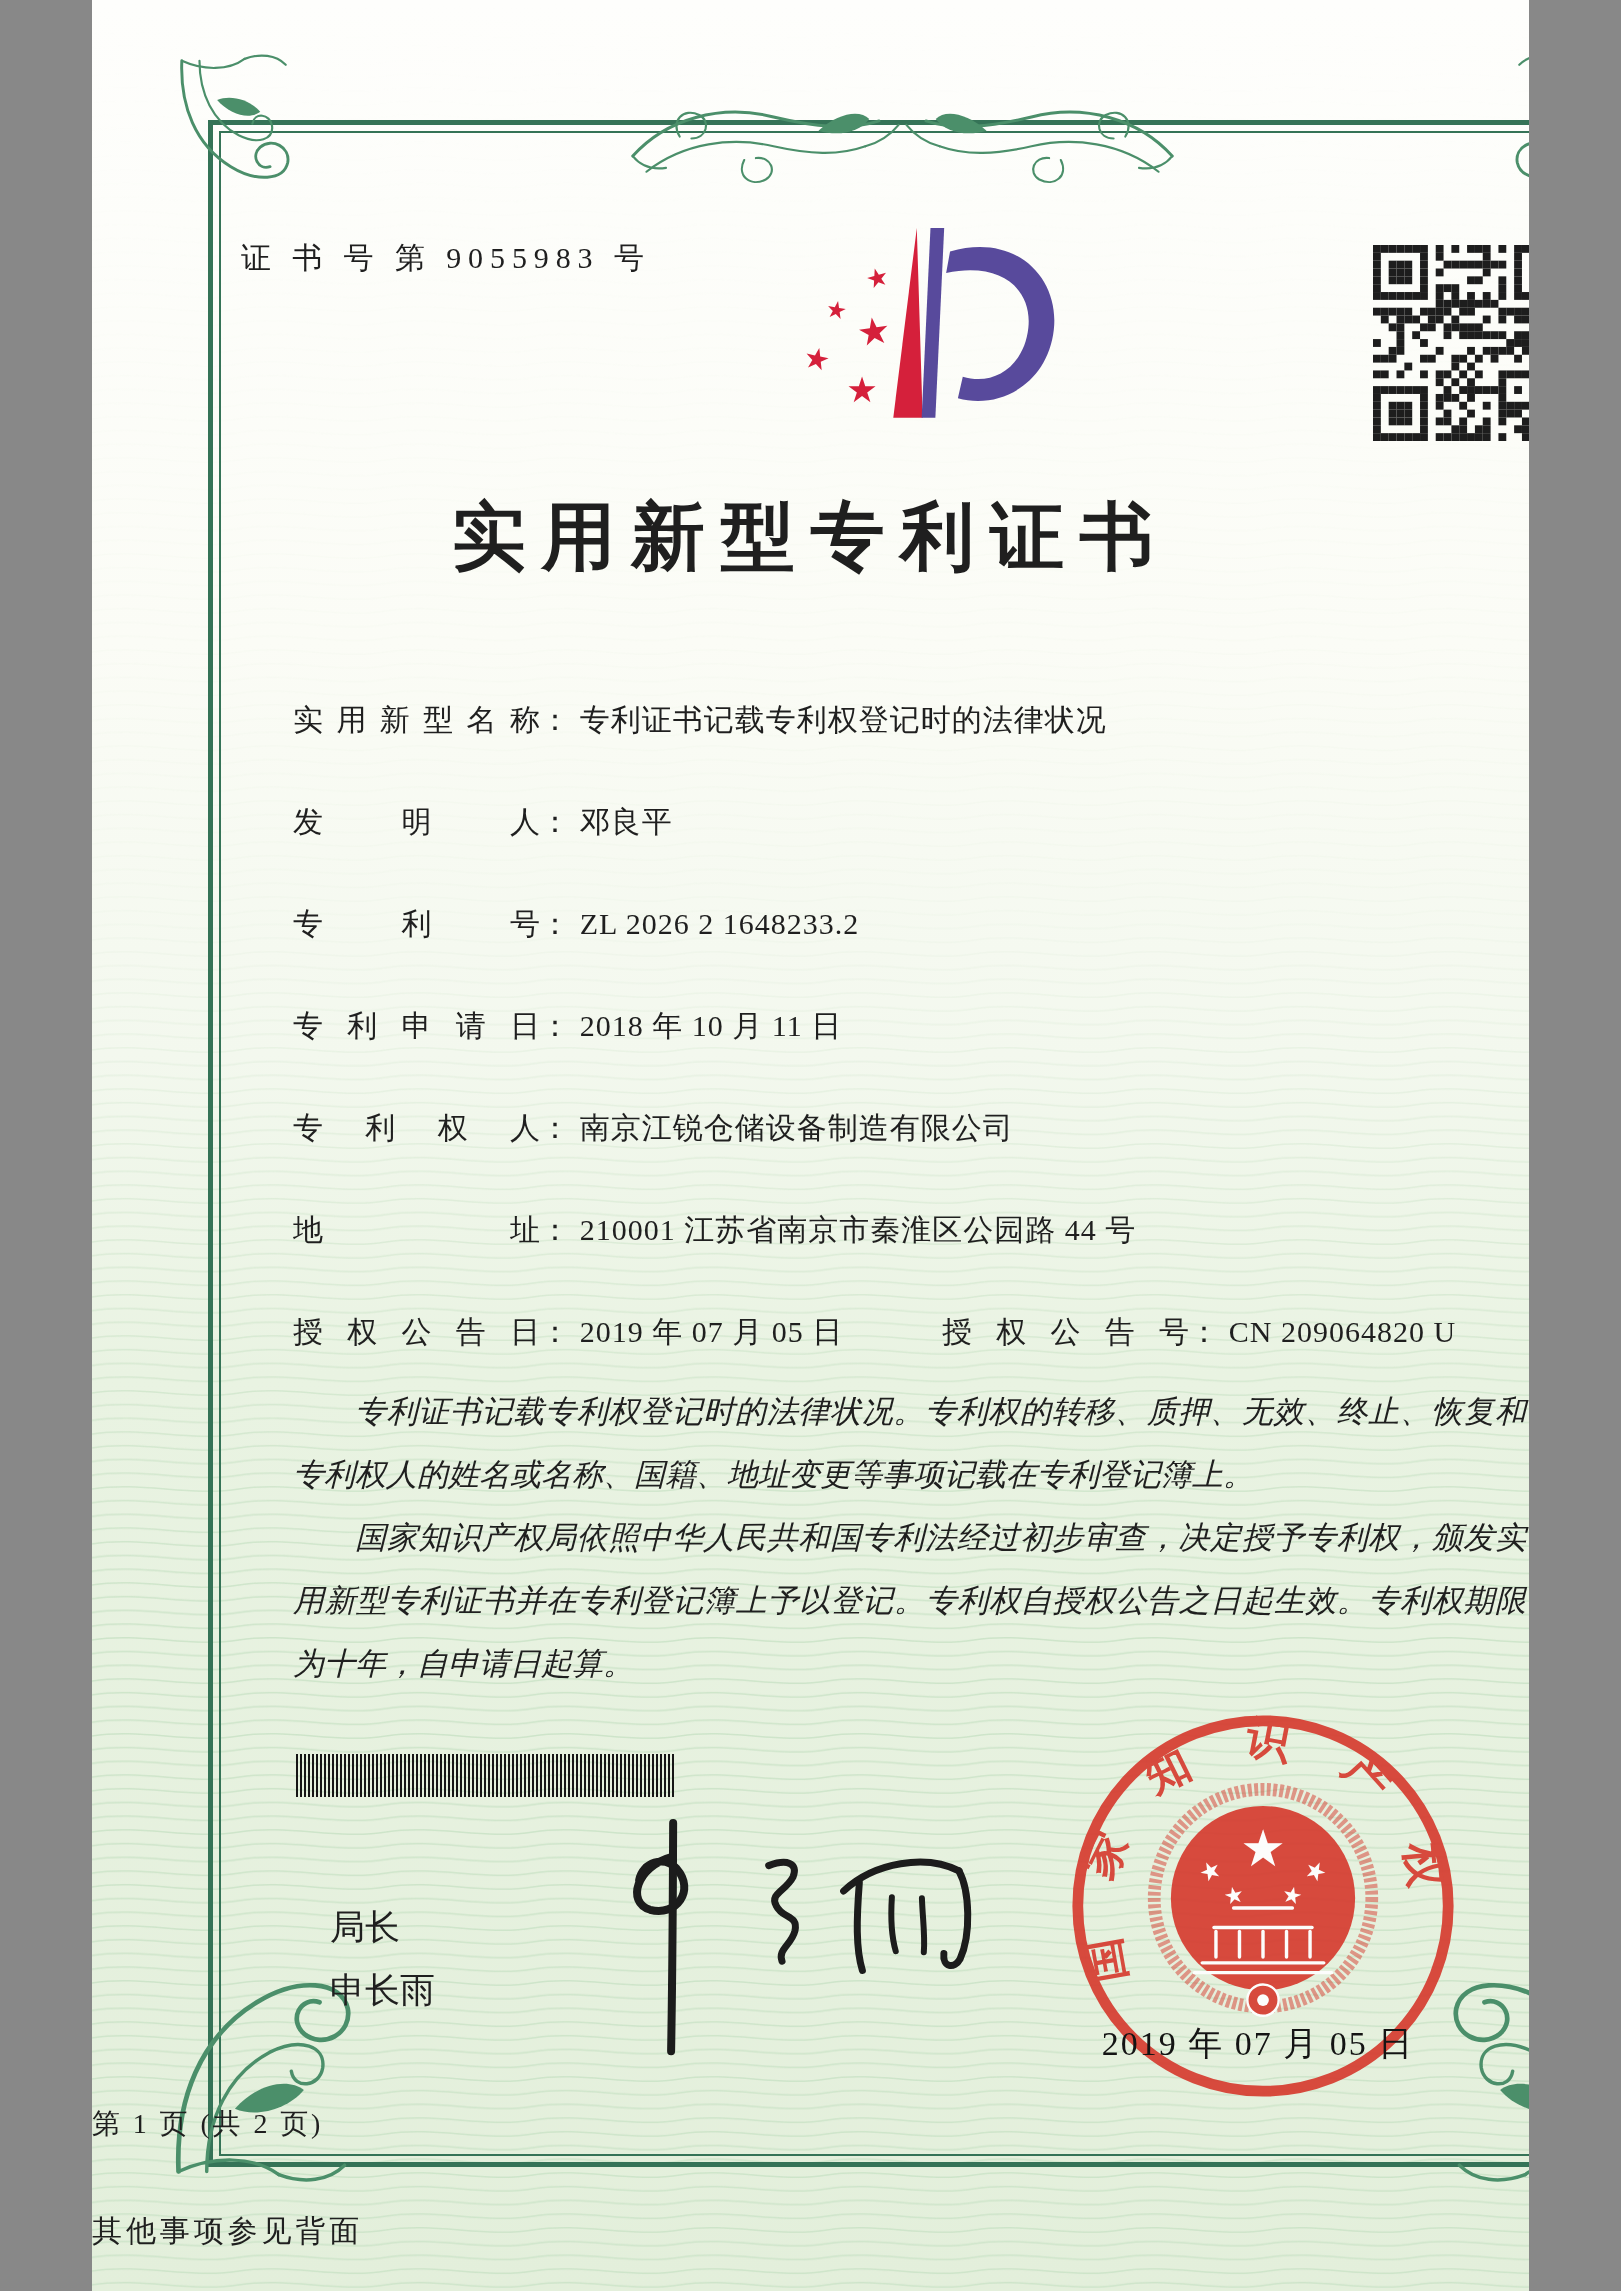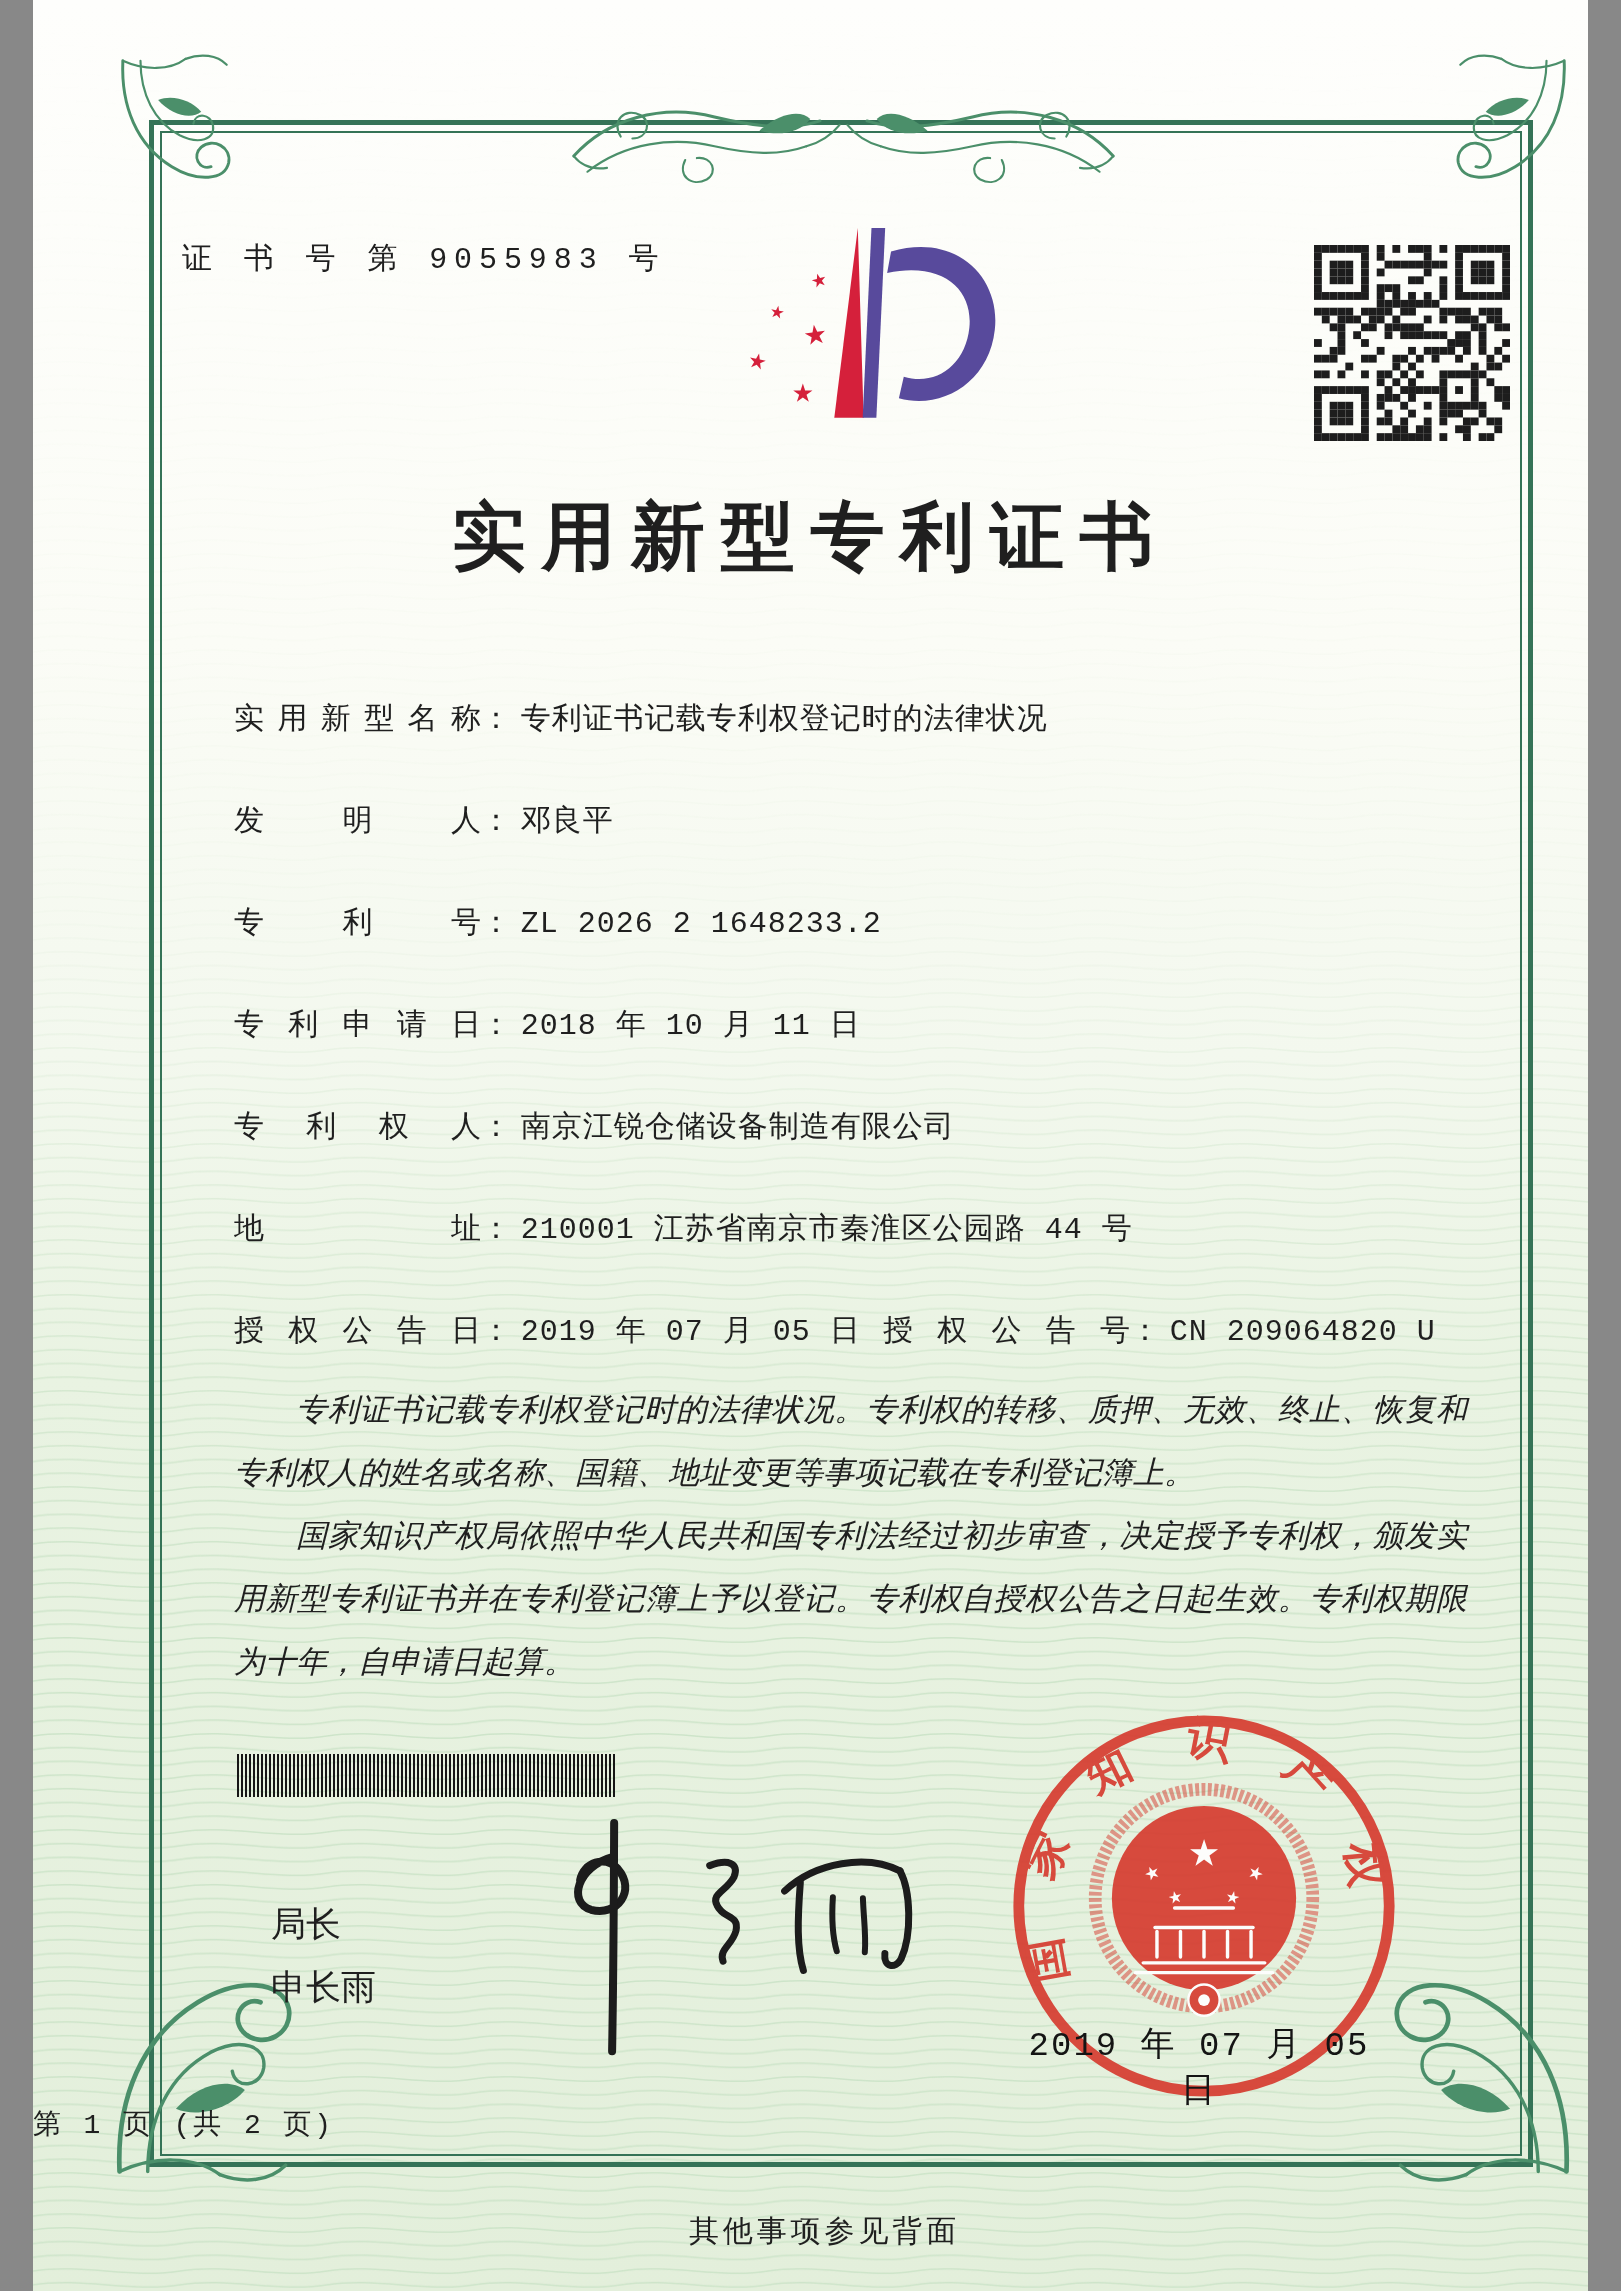--- a/index.html
+++ b/index.html
@@ -2,23 +2,23 @@
 <html style="--green: #357357; --orn: #4b8f6a; --red: #d63c30; --lred: #d5203b; --purple: #584a9c; --ink: #1f1f1f;"><head>
 <meta charset="utf-8">
 <style>
   :root{
     --green:#357357; --orn:#4b8f6a; --red:#d63c30; --lred:#d5203b;
     --purple:#584a9c; --ink:#1f1f1f;
   }
   html,body{margin:0;padding:0;}
   body{background:#888;}
   .page{
-    position:relative; width:1555px; height:2292px; margin:0 auto; overflow:hidden;
+    position:relative; width:1437px; height:2292px; margin:0 auto; overflow:hidden;
     background:linear-gradient(180deg,#fefefc 0%,#fbfcf6 28%,#f3f8ee 46%,#e9f3e2 60%,#e3efdb 100%);
-    font-family:Liberation Mono, monospace; color:var(--ink);
+    font-family:Liberation Serif, serif; color:var(--ink);
   }
   .waves{position:absolute;left:0;top:0;z-index:0;}
   .frame{position:absolute;left:116px;top:120px;width:1374px;height:2037px;
     border:5.9px solid var(--green);z-index:1;}
   .frame-inner{position:absolute;left:5.9px;top:5.9px;right:5.9px;bottom:5.9px;
     border:2px solid var(--green);}
   .orn{position:absolute;z-index:2;}
   .content{position:absolute;inset:0;z-index:3;}
   .cert-no{position:absolute;left:149px;top:238px;font-size:30px;letter-spacing:6.9px;}
   .logo{position:absolute;left:676px;top:216px;}
@@ -35,21 +35,21 @@
     line-height:63px;text-align:justify;font-style:italic;}
   .paras p{margin:0;text-indent:2em;}
   .barcode{position:absolute;left:204px;top:1754px;width:384px;height:43px;font-size:0;}
   .barcode i{display:inline-block;height:100%;background:#161616;}
   .officer{position:absolute;left:208px;top:1896px;font-size:35px;line-height:63px;margin-left:30px;}
   .signature{position:absolute;left:417px;top:1802px;transform:rotate(-2deg);}
   .seal{position:absolute;left:975px;top:1710px;opacity:.92;}
   .seal-date{position:absolute;left:980px;top:2021px;width:372px;text-align:center;
     font-size:34px;letter-spacing:2px;z-index:4;color:#141414;}
   .page-no{position:absolute;left:0;right:0;top:2105px;font-size:28px;letter-spacing:2.9px;}
-  .back-note{position:absolute;left:0;right:0;top:2211px;text-align:center;font-size:30px;letter-spacing:3.9px;padding-left:28px;}
+  .back-note{position:absolute;left:0;right:0;top:2211px;text-align:left;font-size:30px;letter-spacing:3.9px;}
   
   .gs3{stroke:var(--orn);stroke-width:3;fill:none;stroke-linecap:round;}
   .gs2{stroke:var(--orn);stroke-width:2.2;fill:none;stroke-linecap:round;}
   .gfill{fill:var(--orn);stroke:none;}
   .wstroke{stroke:#fff;fill:none;stroke-linecap:round;}
 </style>
 </head>
 <body>
 
 <div class="page">

